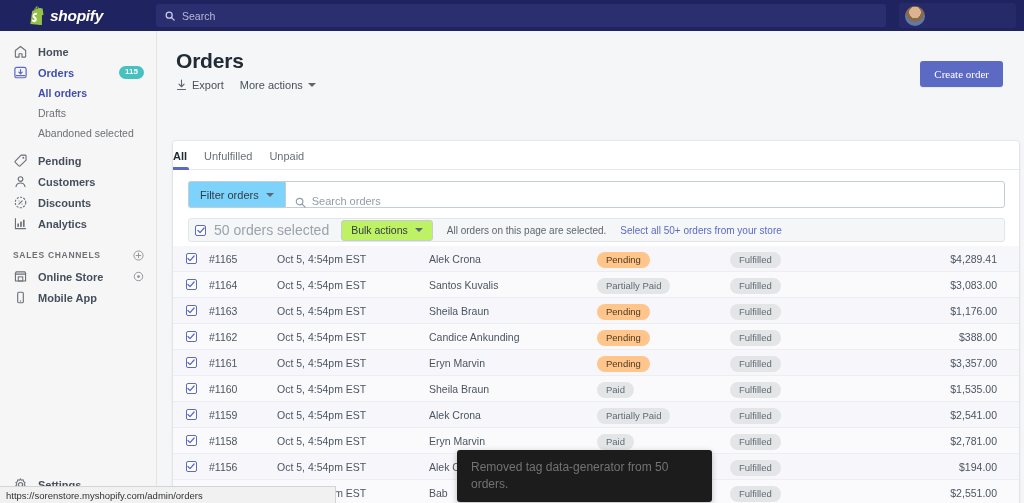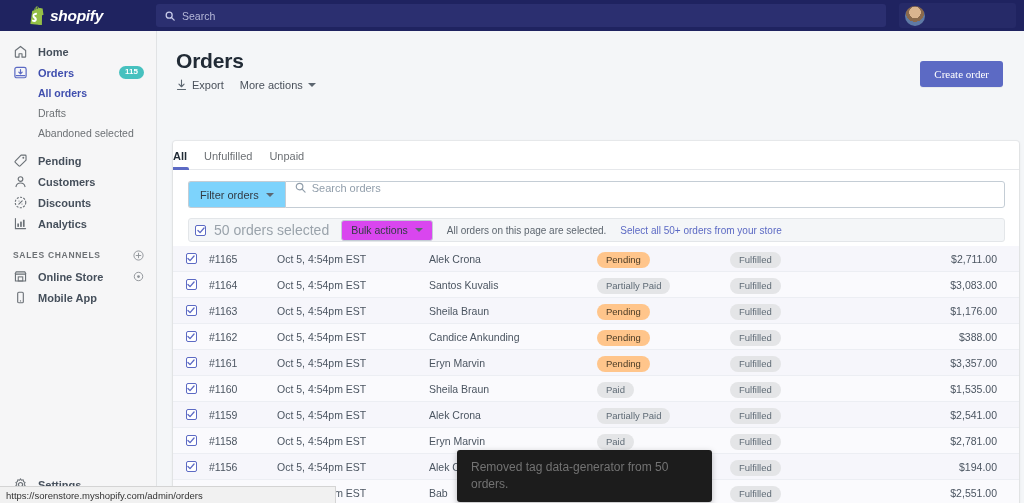--- a/index.html
+++ b/index.html
@@ -154,39 +154,39 @@
   .filter-btn {
     height: 27px; min-width: 86px;
     border: 1px solid #c4cdd5; border-right: none;
     border-radius: 3px 0 0 3px; background: #7dd3fc;
     display: flex; align-items: center; justify-content: center; gap: 7px;
     font-size: 11px; color: #333b44; cursor: pointer; padding: 0 11px;
   }
   .search-orders {
     flex: 1; height: 27px; border: 1px solid #c4cdd5;
     border-radius: 0 3px 3px 0; background: #ffffff;
-    display: flex; align-items: flex-start; gap: 7px; padding-left: 9px;
+    display: flex; align-items: flex-end; gap: 7px; padding-left: 9px;
   }
   .search-orders .ph { font-size: 11px; color: #919eab; }
 
   .bulkbar {
     margin: 10px 14px 0 15px; height: 24px;
     background: #f4f6f8; border: 1px solid #e3e6e9; border-radius: 3px;
     display: flex; align-items: center; padding-left: 6px; gap: 8px;
   }
   .cb {
     width: 11px; height: 11px; border-radius: 2px;
     border: 1px solid #5c6ac4; background: #ffffff;
     display: inline-flex; align-items: center; justify-content: center; flex: none;
   }
   .cb svg { display:block; }
   .bulk-count { font-size: 14px; color: #9aa3ab; }
   .bulk-actions {
     margin-left: 4px; height: 21px; padding: 0 9px;
-    border: 1px solid #c4cdd5; border-radius: 3px; background: #d946ef;
+    border: 1px solid #c4cdd5; border-radius: 3px; background: #bef264;
     display: flex; align-items: center; gap: 7px;
     font-size: 10.5px; color: #333b44; cursor: pointer;
   }
   .bulk-note { font-size: 10px; color: #5d666f; margin-left: 6px; }
   .bulk-link { color: #5c6ac4; cursor: pointer; }
 
   .rows { margin-top: 4px; }
   .row {
     height: 26px; display: flex; align-items: center;
     background: #f6f6fb; border-bottom: 1px solid #eceef3;
@@ -466,21 +466,21 @@
                 <svg width="8" height="7" viewBox="0 0 9 8">
                   <path d="M1 4l2.4 2.4L8 1.2" fill="none" stroke="#5c6ac4" stroke-width="1.5" stroke-linecap="round" stroke-linejoin="round"></path>
                 </svg>
               </span>
             </div>
             <div class="c-id">#1165</div>
             <div class="c-date">Oct 5, 4:54pm EST</div>
             <div class="c-cust">Alek Crona</div>
             <div class="c-pay"><span class="pill pending">Pending</span></div>
             <div class="c-ful"><span class="pill neutral">Fulfilled</span></div>
-            <div class="c-tot">$2,711.00</div>
+            <div class="c-tot">$4,289.41</div>
           </div>
           <div class="row alt">
             <div class="c-cb">
               <span class="cb">
                 <svg width="8" height="7" viewBox="0 0 9 8">
                   <path d="M1 4l2.4 2.4L8 1.2" fill="none" stroke="#5c6ac4" stroke-width="1.5" stroke-linecap="round" stroke-linejoin="round"></path>
                 </svg>
               </span>
             </div>
             <div class="c-id">#1164</div>

